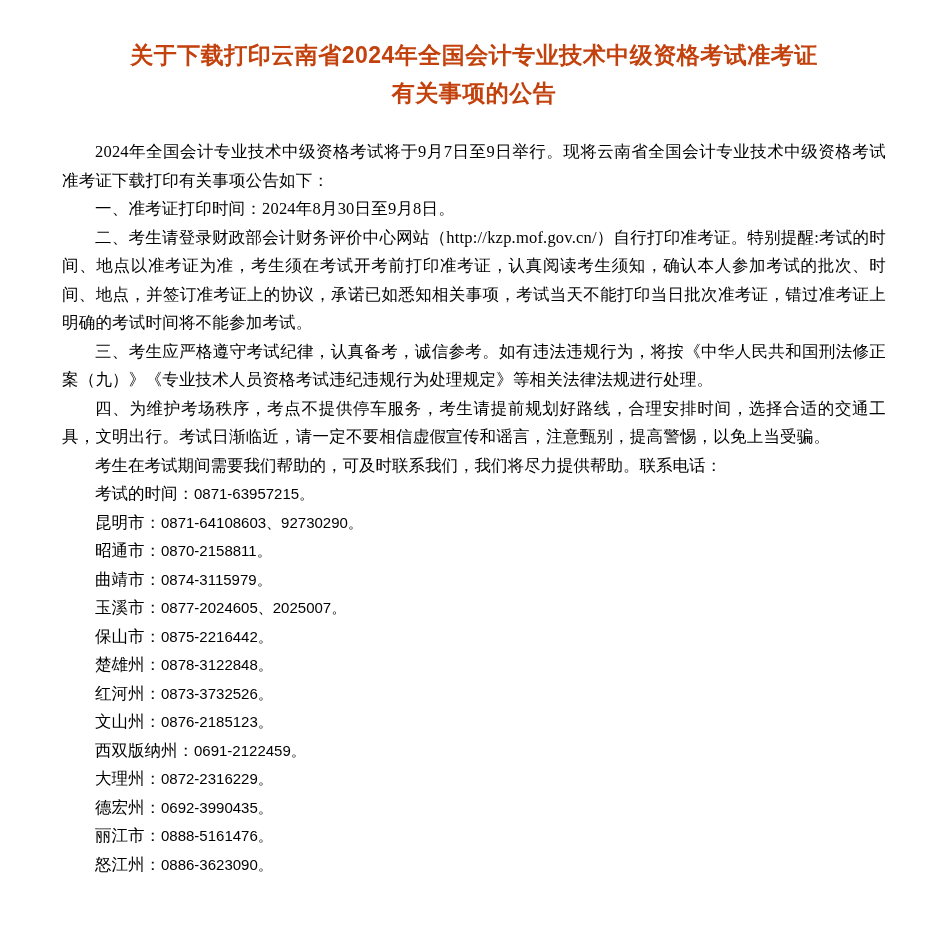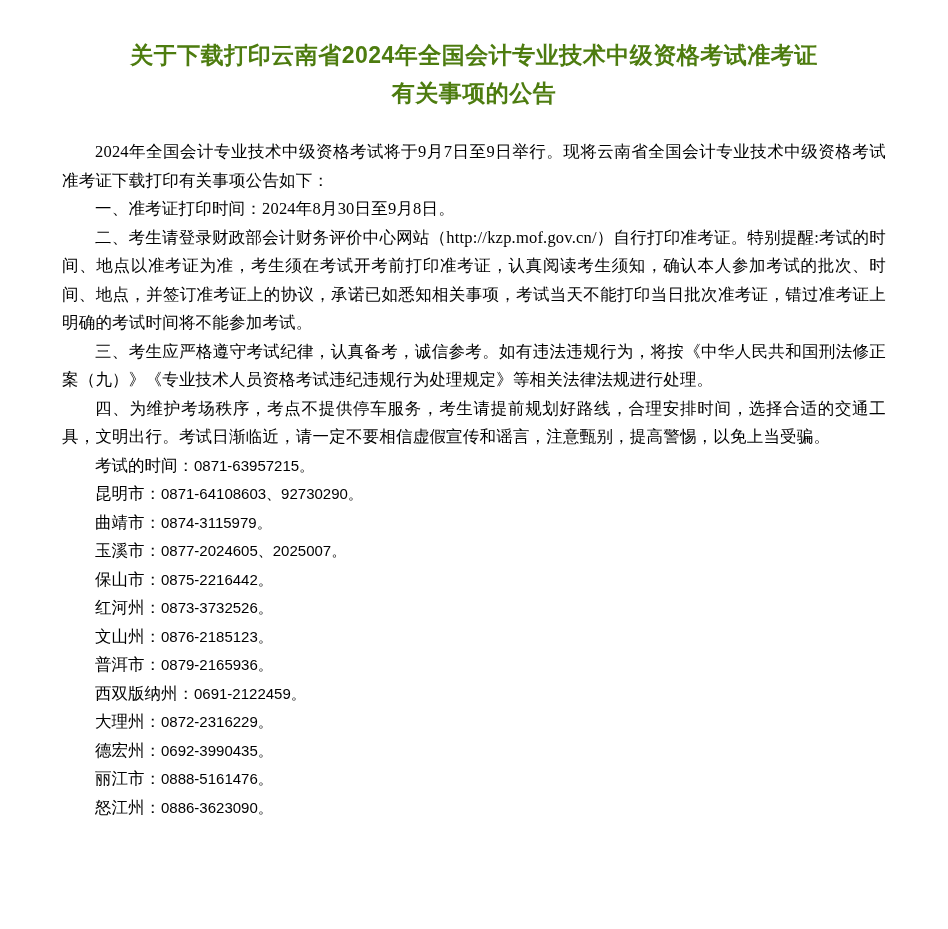--- a/index.html
+++ b/index.html
@@ -15,21 +15,21 @@
   }
   .page {
     width: 948px;
     min-height: 929px;
     box-sizing: border-box;
     padding: 28px 62px 20px 62px;
     position: relative;
   }
   .doc-title {
     text-align: center;
-    color: #4d7c0f;
+    color: #c2410c;
     font-family: "Liberation Sans", "DejaVu Sans", sans-serif;
     font-weight: bold;
     font-size: 23px;
     line-height: 38px;
     letter-spacing: 0.5px;
     margin: 8px 0 0 0;
   }
   .doc-title .line2 {
     display: block;
   }
@@ -78,30 +78,32 @@
   </h1>
 
   <div class="body-block">
 
     <p class="para">2024年全国会计专业技术中级资格考试将于9月7日至9日举行。现将云南省全国会计专业技术中级资格考试准考证下载打印有关事项公告如下：</p>
     <p class="para">一、准考证打印时间：2024年8月30日至9月8日。</p>
     <p class="para">二、考生请登录财政部会计财务评价中心网站（http://kzp.mof.gov.cn/）自行打印准考证。特别提醒:考试的时间、地点以准考证为准，考生须在考试开考前打印准考证，认真阅读考生须知，确认本人参加考试的批次、时间、地点，并签订准考证上的协议，承诺已如悉知相关事项，考试当天不能打印当日批次准考证，错过准考证上明确的考试时间将不能参加考试。</p>
     <p class="para">三、考生应严格遵守考试纪律，认真备考，诚信参考。如有违法违规行为，将按《中华人民共和国刑法修正案（九）》《专业技术人员资格考试违纪违规行为处理规定》等相关法律法规进行处理。</p>
     <p class="para">四、为维护考场秩序，考点不提供停车服务，考生请提前规划好路线，合理安排时间，选择合适的交通工具，文明出行。考试日渐临近，请一定不要相信虚假宣传和谣言，注意甄别，提高警惕，以免上当受骗。</p>
 
+    <p class="contact-intro">考生在考试期间需要我们帮助的，可及时联系我们，我们将尽力提供帮助。联系电话：</p>
 
     <ul class="contact-list">
       <li class="contact-item"><span>考试的时间：</span><span class="num">0871-63957215。</span></li>
       <li class="contact-item"><span>昆明市：</span><span class="num">0871-64108603、92730290。</span></li>
+      <li class="contact-item"><span>昭通市：</span><span class="num">0870-2158811。</span></li>
       <li class="contact-item"><span>曲靖市：</span><span class="num">0874-3115979。</span></li>
       <li class="contact-item"><span>玉溪市：</span><span class="num">0877-2024605、2025007。</span></li>
       <li class="contact-item"><span>保山市：</span><span class="num">0875-2216442。</span></li>
+      <li class="contact-item"><span>楚雄州：</span><span class="num">0878-3122848。</span></li>
       <li class="contact-item"><span>红河州：</span><span class="num">0873-3732526。</span></li>
       <li class="contact-item"><span>文山州：</span><span class="num">0876-2185123。</span></li>
-      <li class="contact-item"><span>普洱市：</span><span class="num">0879-2165936。</span></li>
       <li class="contact-item"><span>西双版纳州：</span><span class="num">0691-2122459。</span></li>
       <li class="contact-item"><span>大理州：</span><span class="num">0872-2316229。</span></li>
       <li class="contact-item"><span>德宏州：</span><span class="num">0692-3990435。</span></li>
       <li class="contact-item"><span>丽江市：</span><span class="num">0888-5161476。</span></li>
       <li class="contact-item"><span>怒江州：</span><span class="num">0886-3623090。</span></li>
 
     </ul>
 
   </div>
 

